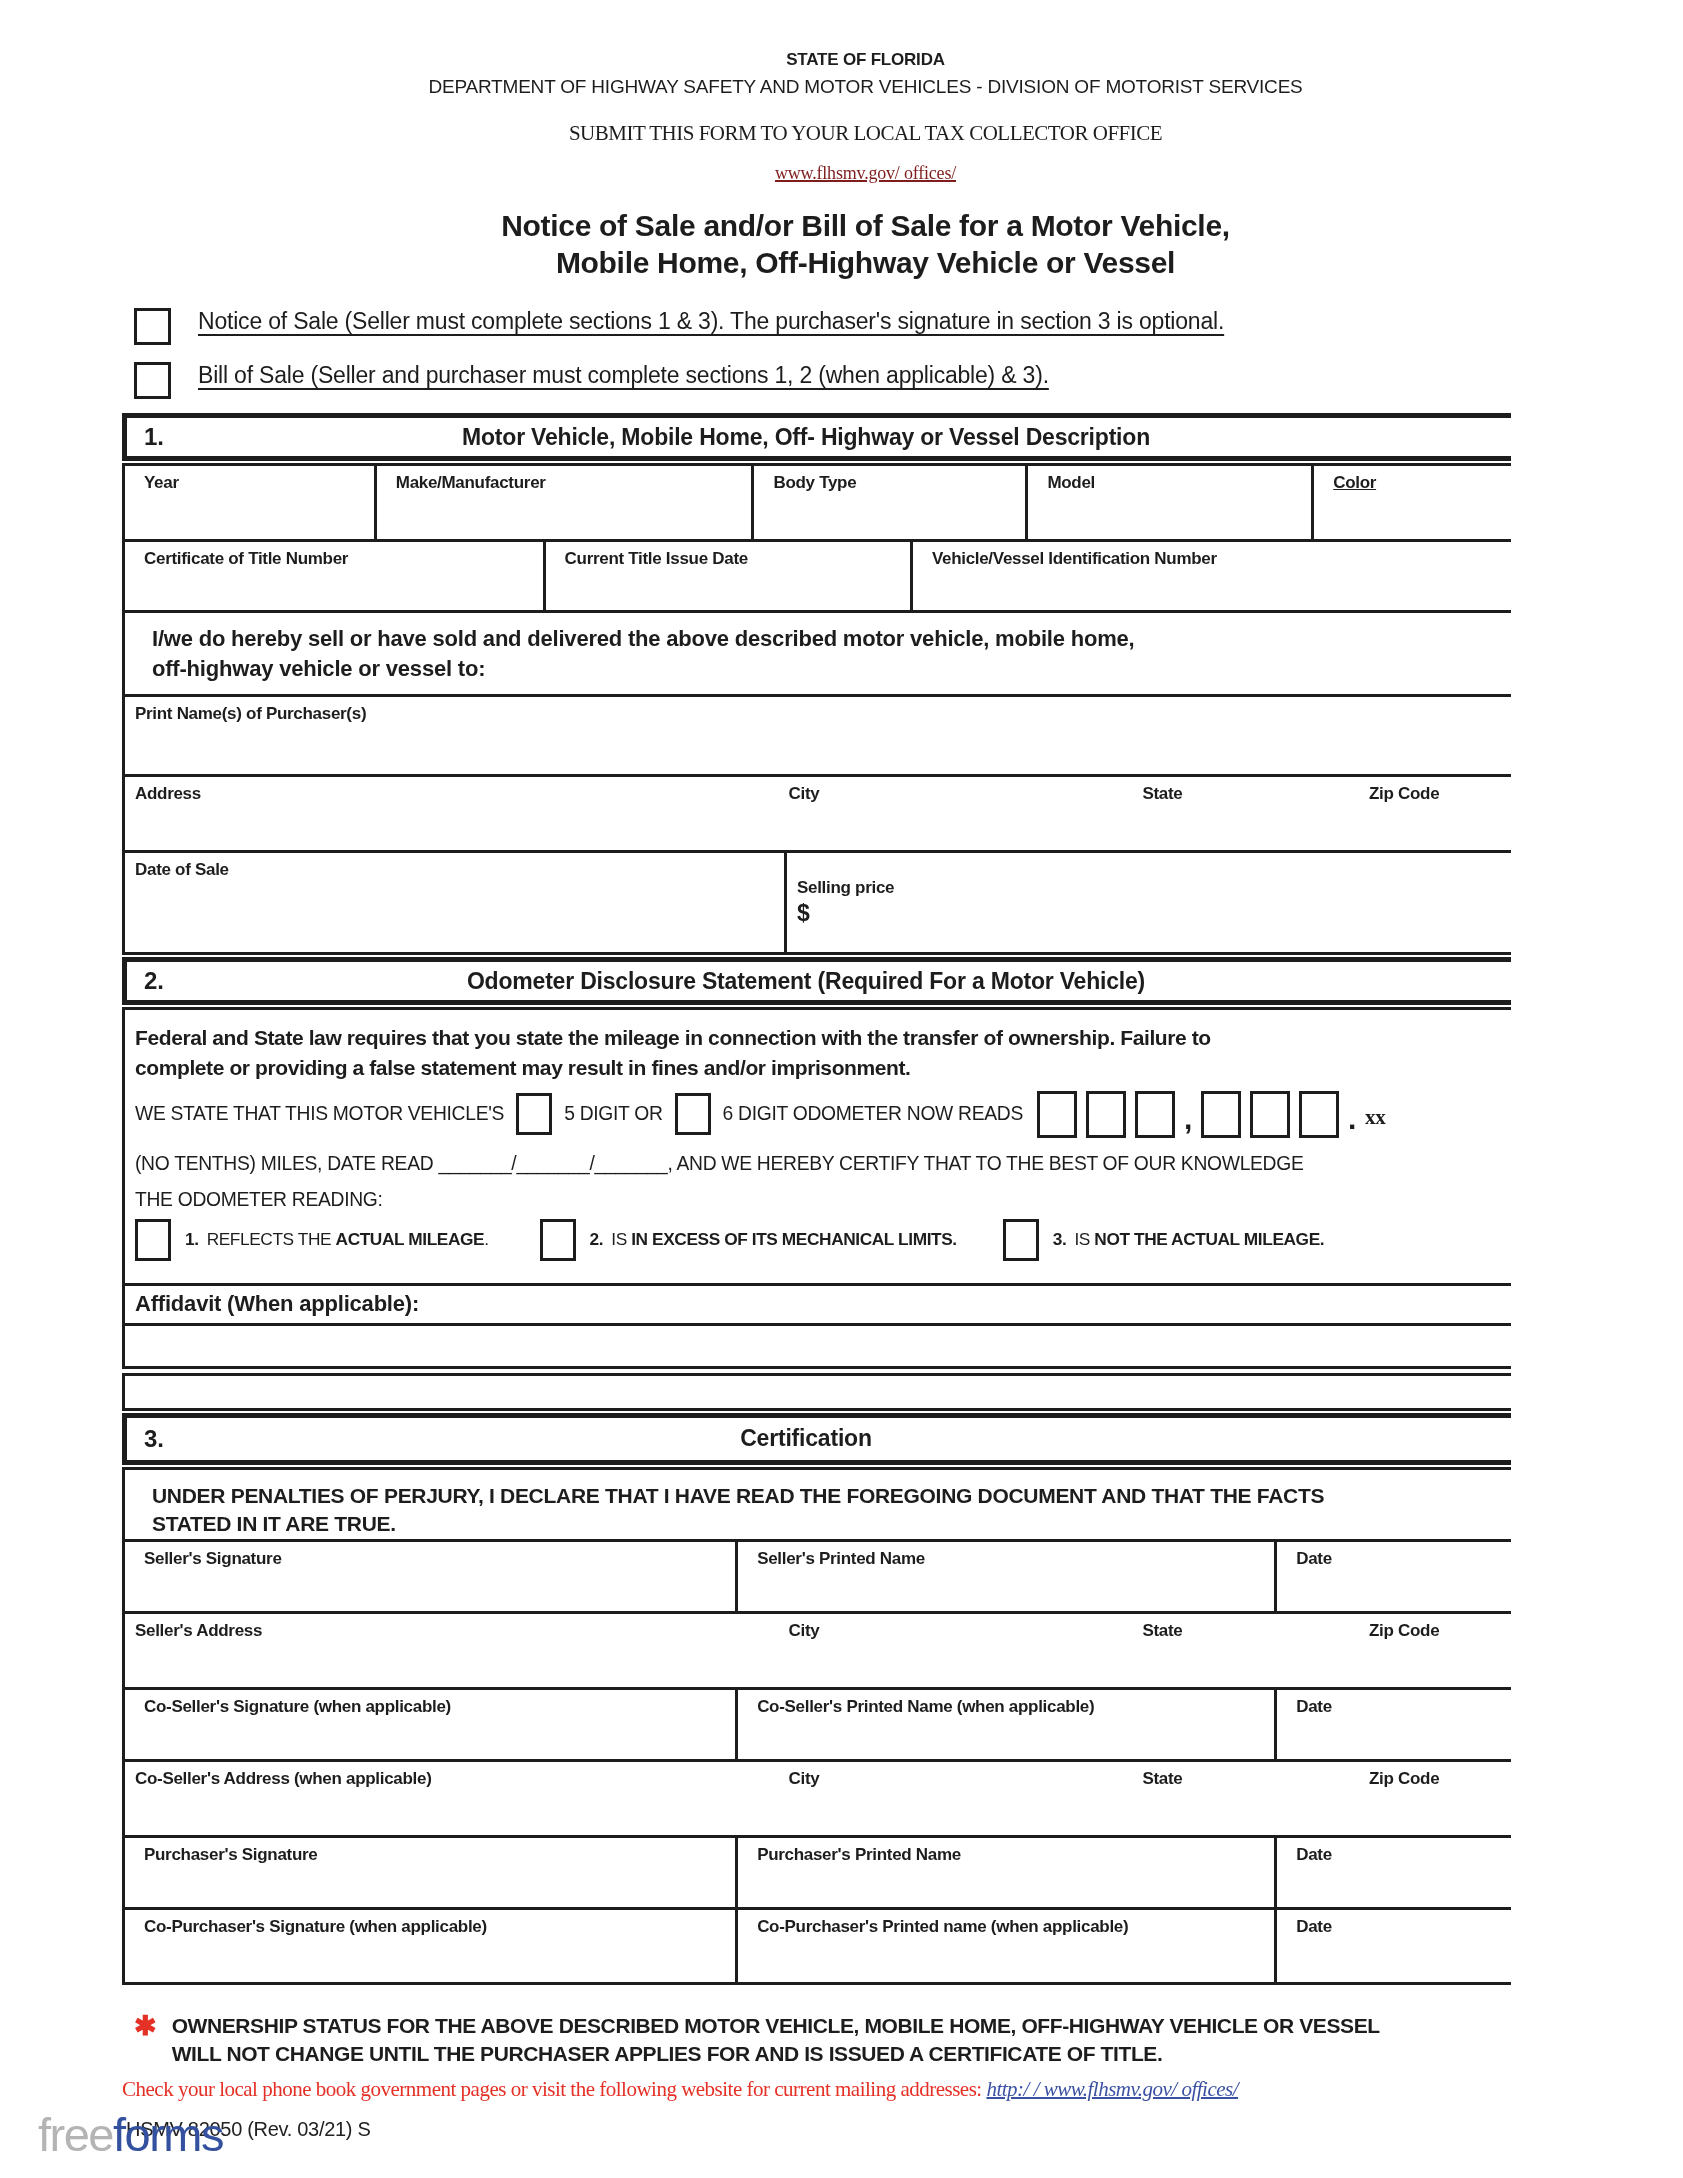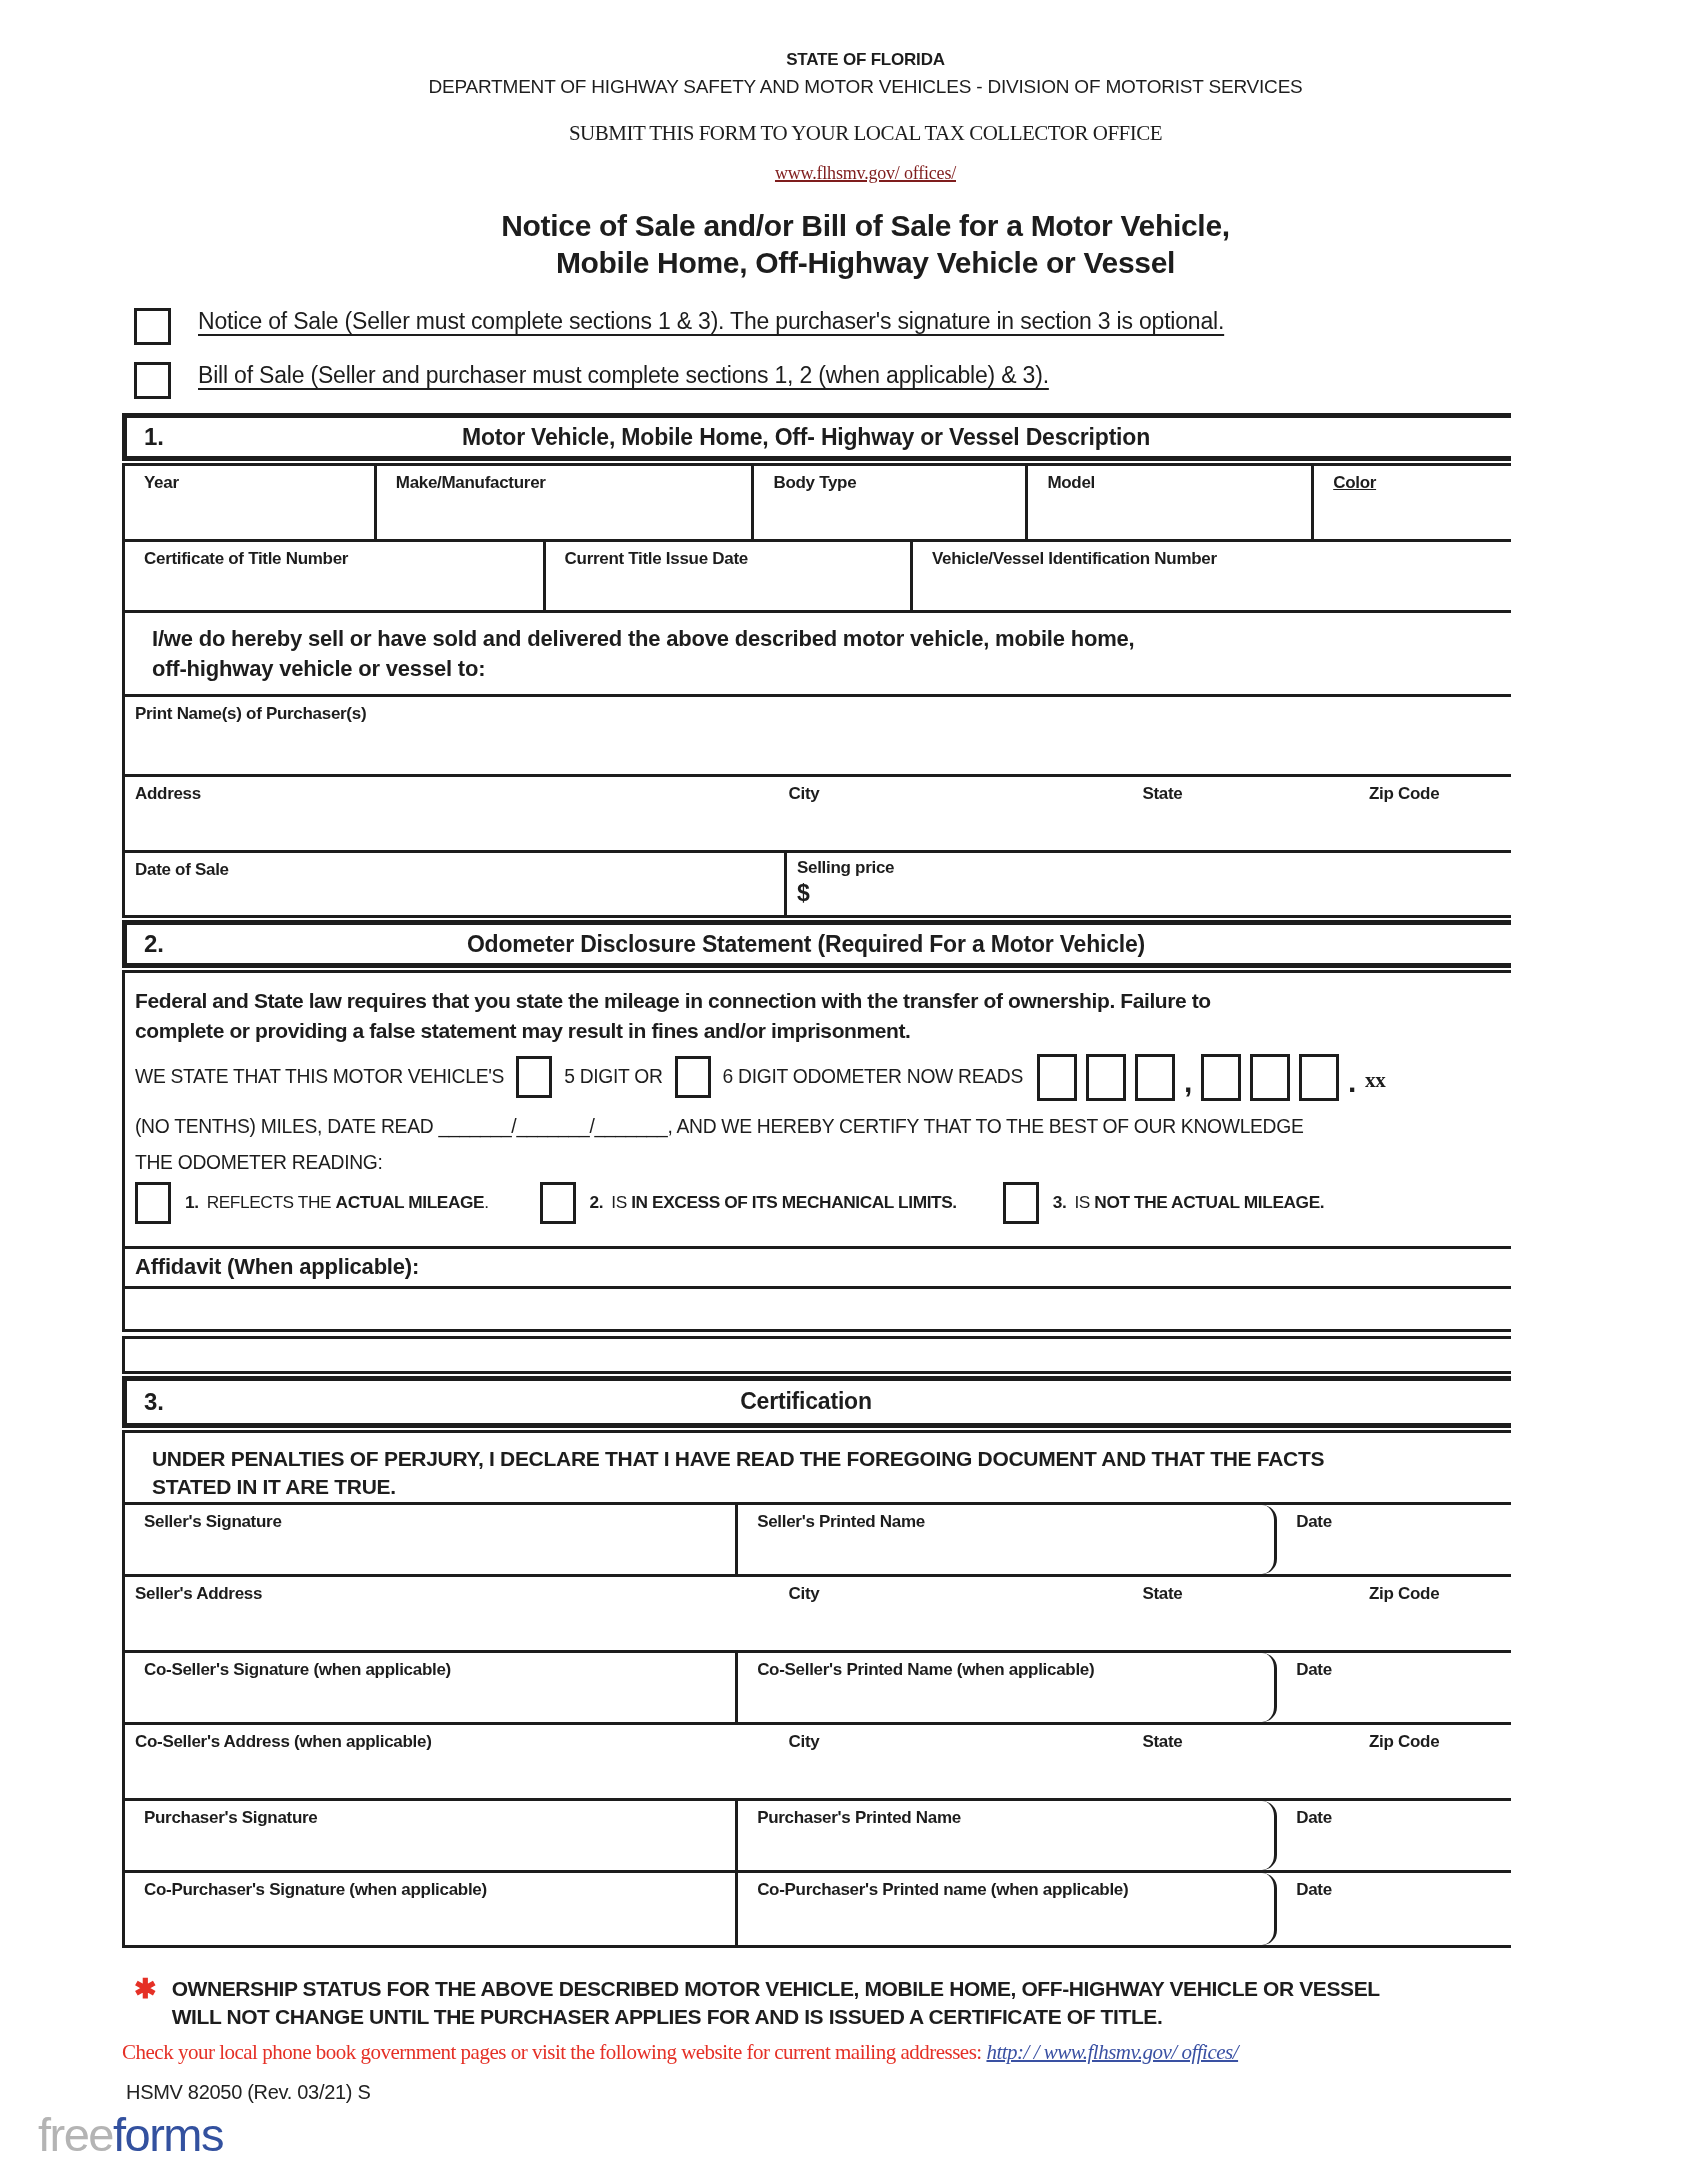--- a/index.html
+++ b/index.html
@@ -42,21 +42,21 @@
   .s1-r1{min-height:76px;} .s1-r2{min-height:71px;}
   .c-year{flex:0 0 17%;} .c-make{flex:0 0 25.5%;} .c-body{flex:0 0 18.5%;} .c-model{flex:0 0 19.3%;} .c-color{flex:1 1 auto;text-decoration:underline;}
   .c-ctn{flex:0 0 28.4%;} .c-ctid{flex:0 0 24.8%;} .c-vin{flex:1 1 auto;}
   .sell{min-height:84px;padding:11px 20px 0 27px;font-size:22px;font-weight:bold;line-height:1.35;letter-spacing:-0.2px;}
   .purch{min-height:80px;padding:7px 10px;}
   .addr-row{min-height:76px;}
   .addr-row .lbl{position:absolute;top:7px;}
   .al-address{left:10px;} .al-city{left:44.8%;} .al-state{left:68.7%;} .al-zip{left:84%;}
   .datesale{min-height:62px;display:flex;}
   .ds-date{flex:0 0 44.7%;border-right:3px solid #1d1d1d;box-sizing:border-box;padding:7px 10px;}
-  .ds-price{flex:1 1 auto;padding:5px 10px;}
+  .ds-price{flex:1 1 auto;padding:25px 10px;}
   .dollar{font-size:23px;font-weight:bold;margin-top:2px;}
 
   
   .sec2{margin-top:2px;}
   .s2-pad{padding:13px 12px 0 10px;}
   .s2-intro{font-size:21px;font-weight:bold;line-height:1.42;letter-spacing:-0.4px;}
   .westate{display:flex;align-items:center;margin-top:8px;font-size:19.3px;letter-spacing:-0.3px;white-space:nowrap;}
   .cbx-sm{flex:0 0 auto;width:30px;height:36px;border:3px solid #1d1d1d;margin:0 12px;}
   .odo-boxes{display:flex;align-items:center;margin-left:14px;}
   .odo-box{width:34px;height:41px;border:3px solid #1d1d1d;margin-right:9px;}
@@ -72,21 +72,21 @@
   .affi-head{border-top:3px solid #1d1d1d;min-height:40px;padding:5px 10px;
              font-size:22px;font-weight:bold;letter-spacing:-0.2px;box-sizing:border-box;}
   .affi-line{border-top:3px solid #1d1d1d;min-height:40px;}
   .affi-extra{border:3px solid #1d1d1d;margin-top:4px;height:38px;box-sizing:border-box;}
 
   
   .sec3{margin-top:2px;}
   .sec3 .sec-head{height:52px;}
   .perjury{min-height:72px;padding:12px 20px 0 27px;font-size:21px;font-weight:bold;line-height:1.35;letter-spacing:-0.3px;}
   .sig-row{min-height:72px;}
-  .c-sig{flex:0 0 41.4%;} .c-name{flex:0 0 36.4%;border-radius:15px;} .c-date{flex:1 1 auto;}
+  .c-sig{flex:0 0 41.4%;} .c-name{flex:0 0 36.4%;} .c-date{flex:1 1 auto;}
 
   
   .foot{margin-top:27px;margin-left:12px;}
   .own{display:flex;}
   .own-ast{color:#e53026;font-size:27px;font-weight:bold;line-height:1.1;margin-right:15px;}
   .own-text{font-size:21px;font-weight:bold;line-height:1.33;letter-spacing:-0.4px;width:1426px;}
   .mailing{margin-top:9px;margin-left:-12px;font-family:"Liberation Serif",serif;font-size:21px;
            color:#e53026;letter-spacing:-0.5px;}
   .mailing a{color:#3a51a3;text-decoration:underline;text-decoration-thickness:2px;font-style:italic;}
   .formnum{margin-top:16px;margin-left:-8px;font-size:20px;color:#222;letter-spacing:-0.3px;}

